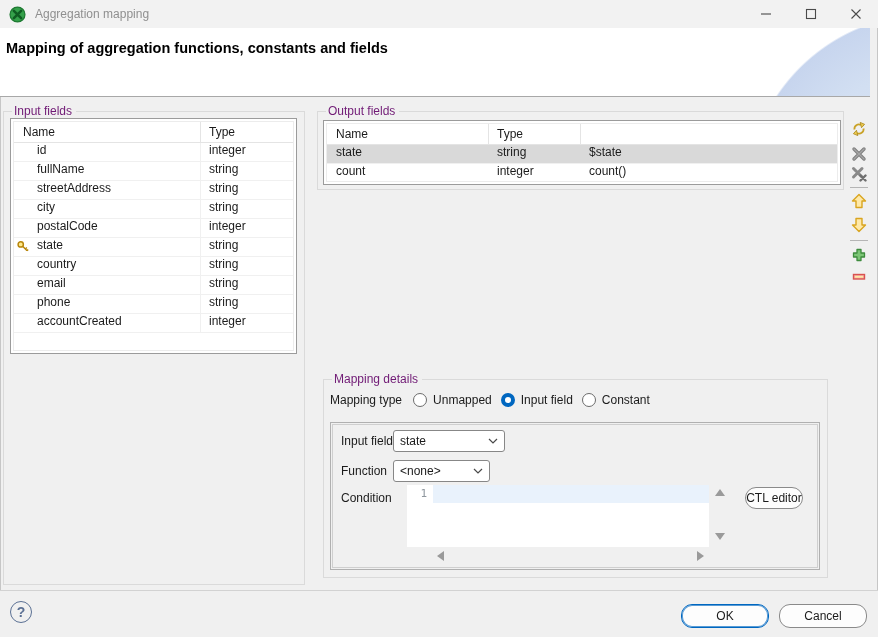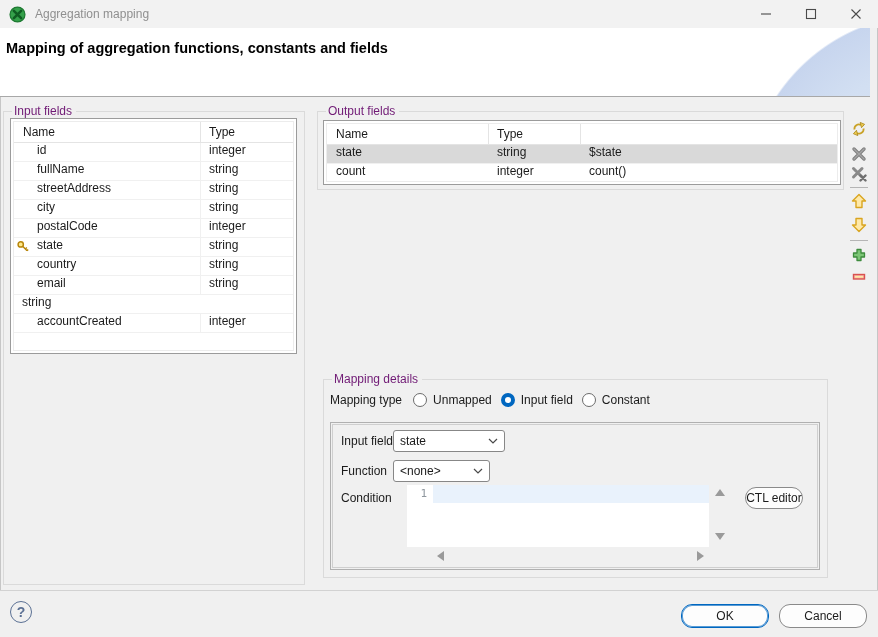--- a/index.html
+++ b/index.html
@@ -229,20 +229,24 @@
     <div class="td c-name">
 
       <span class="txt-name">email</span>
     </div>
     <div class="td c-type">
               <span class="txt-type">string</span>
             </div>
   </div>
 
   <div class="tr">
+    <div class="td c-name">
+
+      <span class="txt-name">phone</span>
+    </div>
     <div class="td c-type">
               <span class="txt-type">string</span>
             </div>
   </div>
 
   <div class="tr">
     <div class="td c-name">
 
       <span class="txt-name">accountCreated</span>
     </div>

